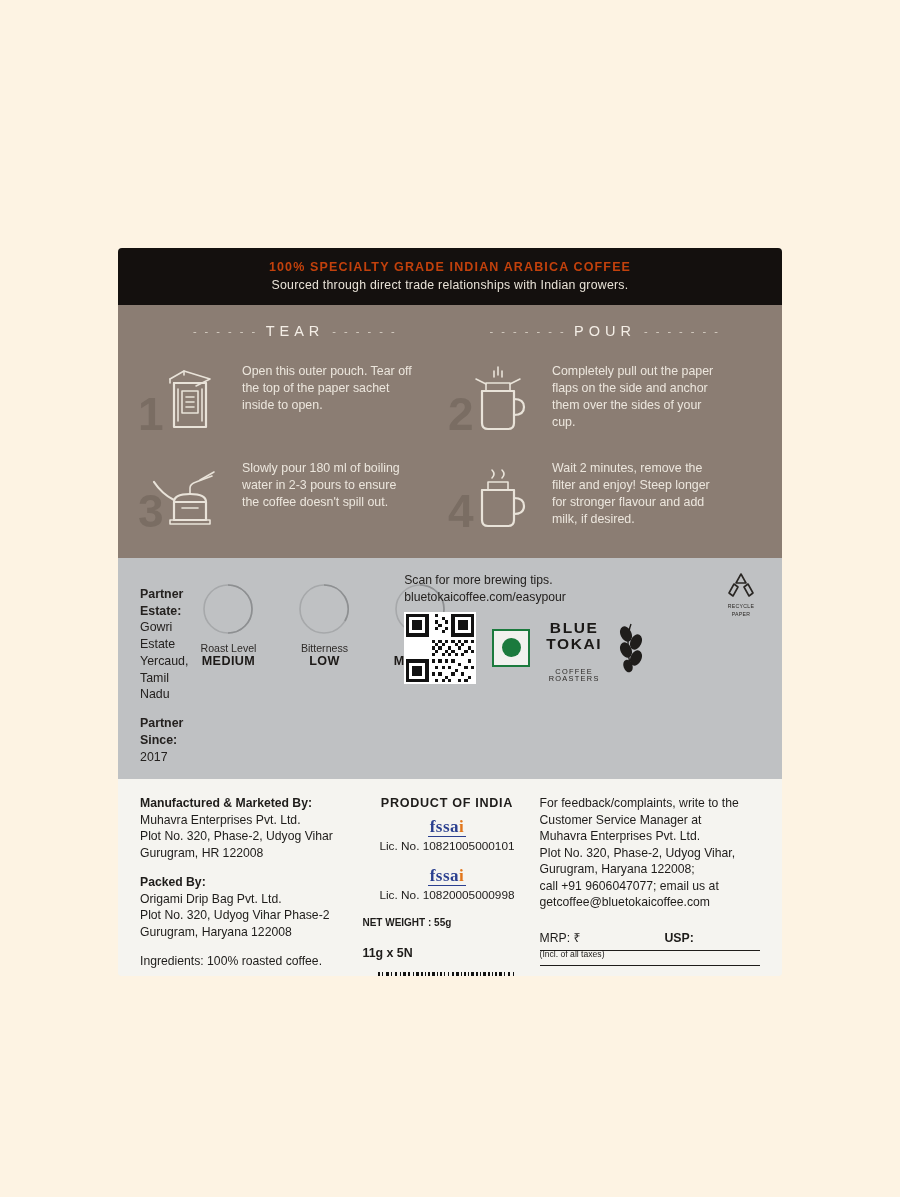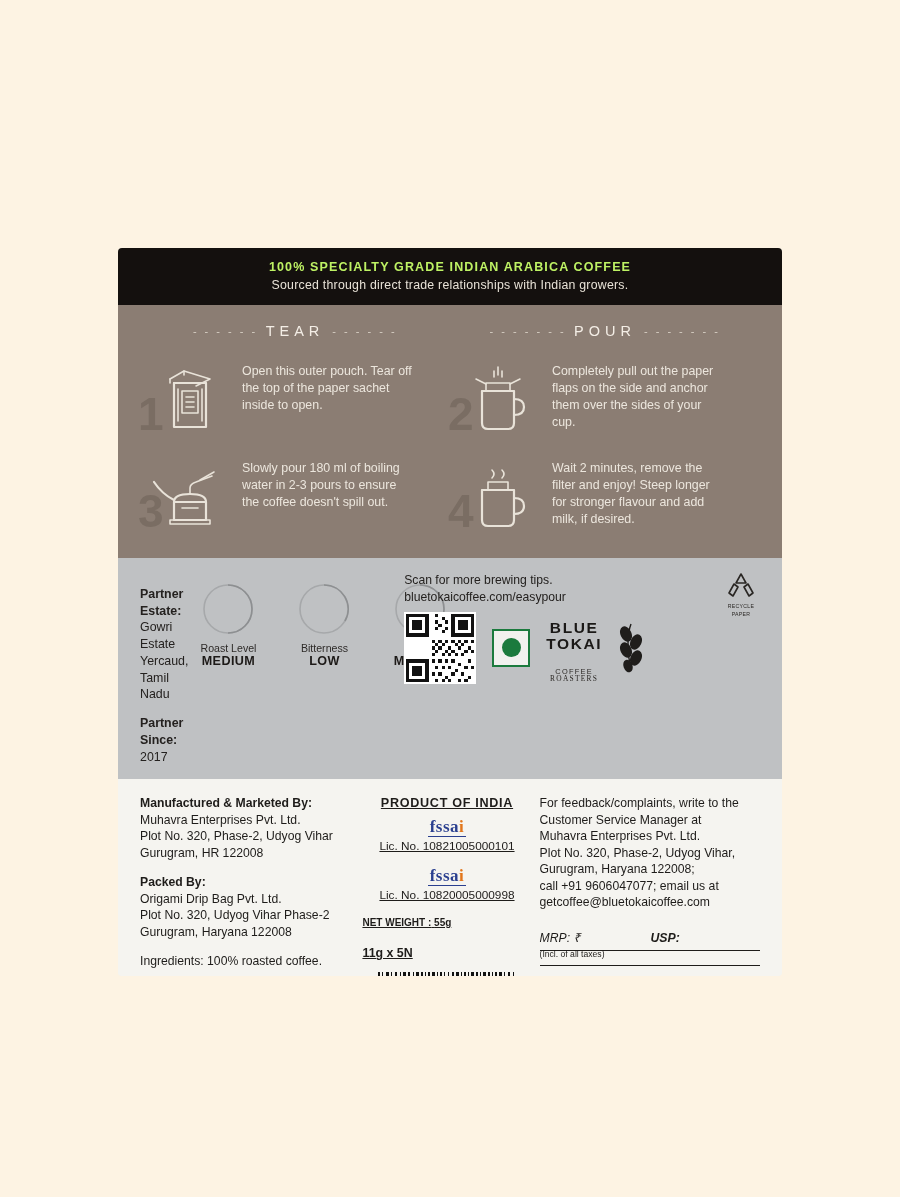--- a/index.html
+++ b/index.html
@@ -32,21 +32,21 @@
   .banner {
     background: #14100e;
     color: #f0ebe2;
     padding: 12px 10px 13px;
     text-align: center;
   }
   .banner-line1 {
     font-size: 12.5px;
     letter-spacing: 1.15px;
     font-weight: bold;
-    color: #bef264;
+    color: #c2410c;
   }
   .banner-line2 {
     font-size: 12.3px;
     letter-spacing: 0.25px;
     margin-top: 4px;
     color: #e8e2d7;
   }
 
   
   .brown {
@@ -239,21 +239,20 @@
   .bt-logo .l3 {
     font-size: 7.4px;
     letter-spacing: 1.3px;
     margin-top: 15px;
     color: #2a2724;
   }
   .bt-logo .l4 {
     font-size: 7.4px;
     letter-spacing: 1.3px;
     color: #2a2724;
-    font-family: Liberation Serif, serif;
   }
   .recycle {
     position: absolute;
     right: 0;
     top: 0;
     width: 38px;
     text-align: center;
   }
   .recycle .rtext {
     font-size: 5.2px;
@@ -272,21 +271,20 @@
     font-size: 12.2px;
     line-height: 1.35;
   }
   .col-left {
     width: 35.5%;
     padding-right: 8px;
   }
   .col-mid {
     width: 28%;
     padding-right: 8px;
-    text-decoration: underline;
   }
   .col-right {
     width: 36.5%;
   }
   .blk {
     margin-bottom: 13px;
   }
   .blk b {
     font-weight: bold;
   }
@@ -337,22 +335,21 @@
   }
   .barcode {
     margin: 4px auto 0;
     width: 146px;
   }
   .mrp-row {
     border-bottom: 1.1px solid #1e1c1a;
     padding: 7px 0 4px;
     display: flex;
     align-items: baseline;
-    gap: 6px;
-    font-style: italic;
+    gap: 20px;
   }
   .mrp-row .usp {
     margin-left: 64px;
     font-weight: bold;
     font-size: 12.3px;
   }
   .mrp-sub {
     font-size: 8.6px;
     margin-top: -2px;
     padding-bottom: 4px;

